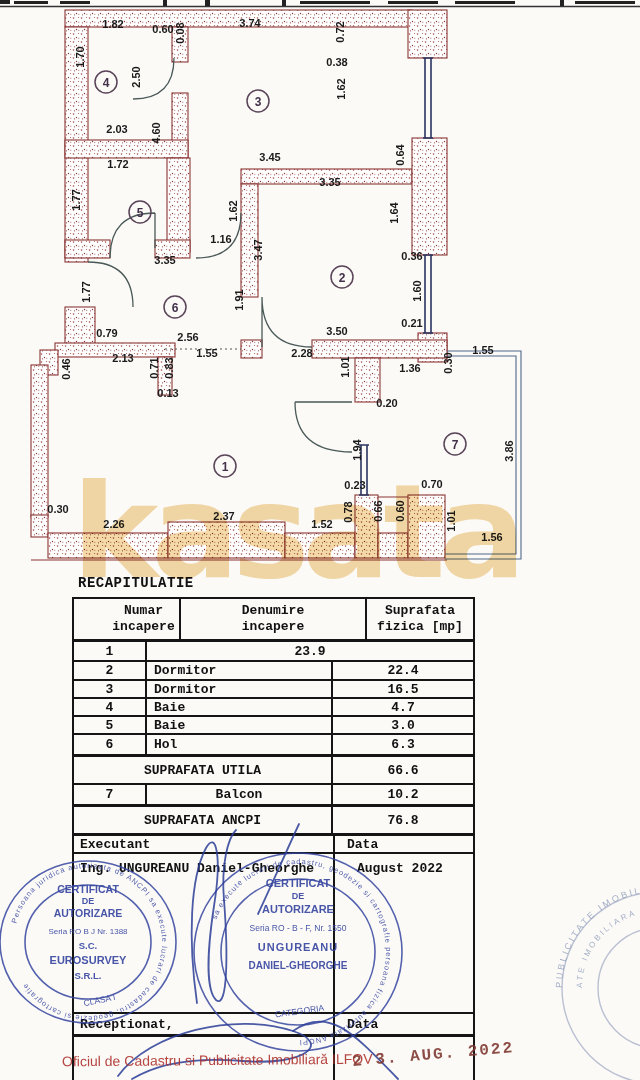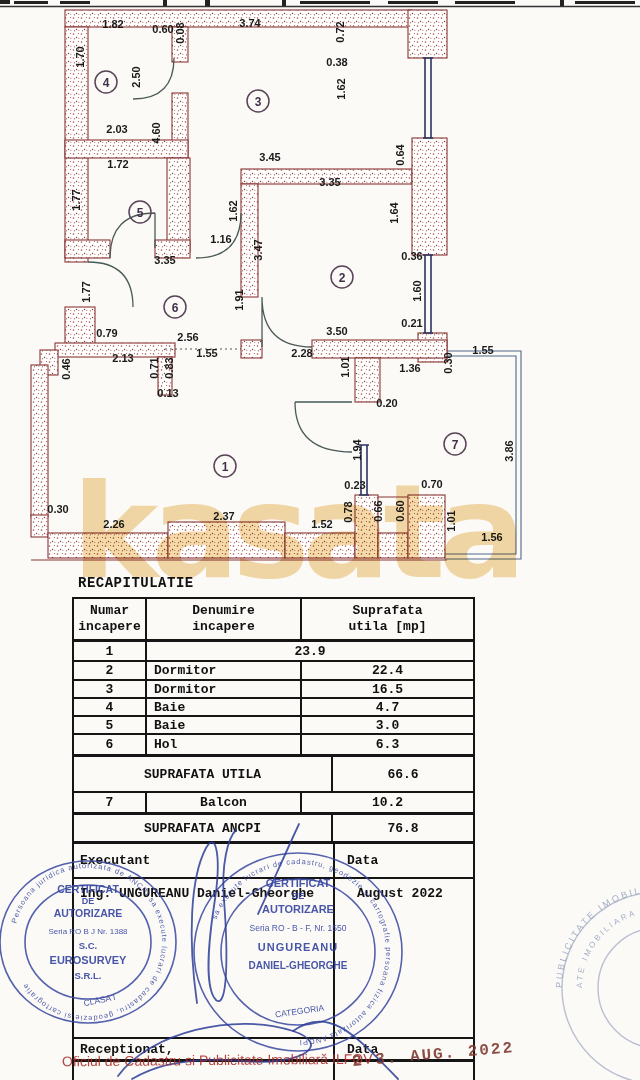--- a/index.html
+++ b/index.html
@@ -24,25 +24,25 @@
     font-family:"DejaVu Sans",sans-serif;font-weight:bold;font-size:130px;line-height:128px;
     letter-spacing:-7px;color:#e9b75a;opacity:.52;mix-blend-mode:multiply;pointer-events:none;}
 
   
   .recap-title{position:absolute;left:78px;top:575px;z-index:2;
     font:bold 14px "Liberation Mono",monospace;letter-spacing:.5px;color:#111;}
   .rectable{position:absolute;left:72px;top:597px;width:403px;z-index:2;
     border:2.5px solid #151515;box-sizing:border-box;
     font:bold 13px "Liberation Mono",monospace;color:#111;background:transparent;}
   .trow{display:flex;border-top:2px solid #151515;box-sizing:border-box;align-items:center;}
-  .trow.nt{border-top:none;}
+  .trow.nt{border-top:none;padding-left:34px;}
   .trow.thick{border-top:3px solid #151515;}
   .cell{box-sizing:border-box;height:100%;display:flex;align-items:center;justify-content:center;}
   .c1{width:71px;}
-  .c2{width:155px;border-left:2px solid #151515;justify-content:flex-start;padding-left:7px;}
+  .c2{width:186px;border-left:2px solid #151515;justify-content:flex-start;padding-left:7px;}
   .c3{flex:1;border-left:2px solid #151515;}
   .span2{width:257px;}
   .cl{width:259px;justify-content:flex-start;padding-left:6px;}
   .cr{flex:1;border-left:2px solid #151515;justify-content:flex-start;padding-left:12px;}
   .hdr .cell{flex-direction:column;justify-content:center;line-height:16px;}
   .topal{align-items:flex-start;}
   .topal .cell{align-items:flex-start;padding-top:7px;}
 
   
   #overlay{position:absolute;left:0;top:0;z-index:5;pointer-events:none;}
@@ -248,21 +248,21 @@
       <div class="cell c1">
         <span>Numar</span>
         <span>incapere</span>
       </div>
       <div class="cell c2" style="justify-content:center;padding-left:0">
         <span>Denumire</span>
         <span>incapere</span>
       </div>
       <div class="cell c3">
         <span>Suprafata</span>
-        <span>utila [mp]</span>
+        <span>fizica [mp]</span>
       </div>
     </div>
 
     <div class="trow thick" style="height:21px">
       <div class="cell c1">1</div>
       <div class="cell c3">23.9</div>
     </div>
     <div class="trow" style="height:19px">
       <div class="cell c1">2</div>
       <div class="cell c2">Dormitor</div>
@@ -282,35 +282,35 @@
       <div class="cell c1">5</div>
       <div class="cell c2">Baie</div>
       <div class="cell c3">3.0</div>
     </div>
     <div class="trow" style="height:21px">
       <div class="cell c1">6</div>
       <div class="cell c2">Hol</div>
       <div class="cell c3">6.3</div>
     </div>
 
-    <div class="trow thick" style="height:37px">
+    <div class="trow thick" style="height:29px">
       <div class="cell span2">SUPRAFATA UTILA</div>
       <div class="cell c3">66.6</div>
     </div>
     <div class="trow" style="height:21px">
       <div class="cell c1">7</div>
       <div class="cell c2" style="justify-content:center;padding-left:0">Balcon</div>
       <div class="cell c3">10.2</div>
     </div>
     <div class="trow thick" style="height:29px">
       <div class="cell span2">SUPRAFATA ANCPI</div>
       <div class="cell c3">76.8</div>
     </div>
 
-    <div class="trow thick" style="height:36px">
+    <div class="trow thick" style="height:19px">
       <div class="cell cl">Executant</div>
       <div class="cell cr">Data</div>
     </div>
     <div class="trow topal" style="height:160px">
       <div class="cell cl">Ing. UNGUREANU Daniel-Gheorghe</div>
       <div class="cell cr" style="padding-left:22px">August 2022</div>
     </div>
 
     <div class="trow" style="height:22px">
       <div class="cell cl">Receptionat,</div>

